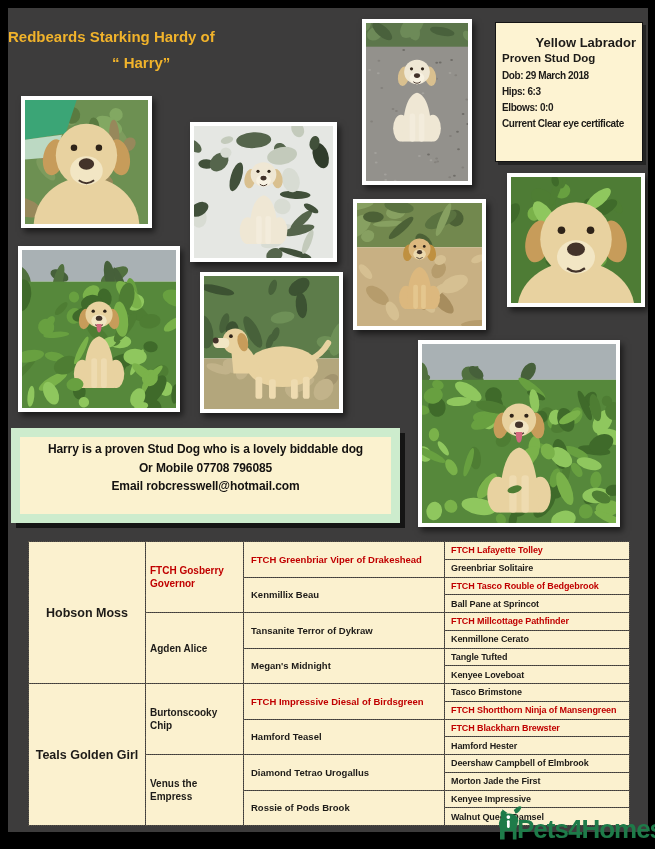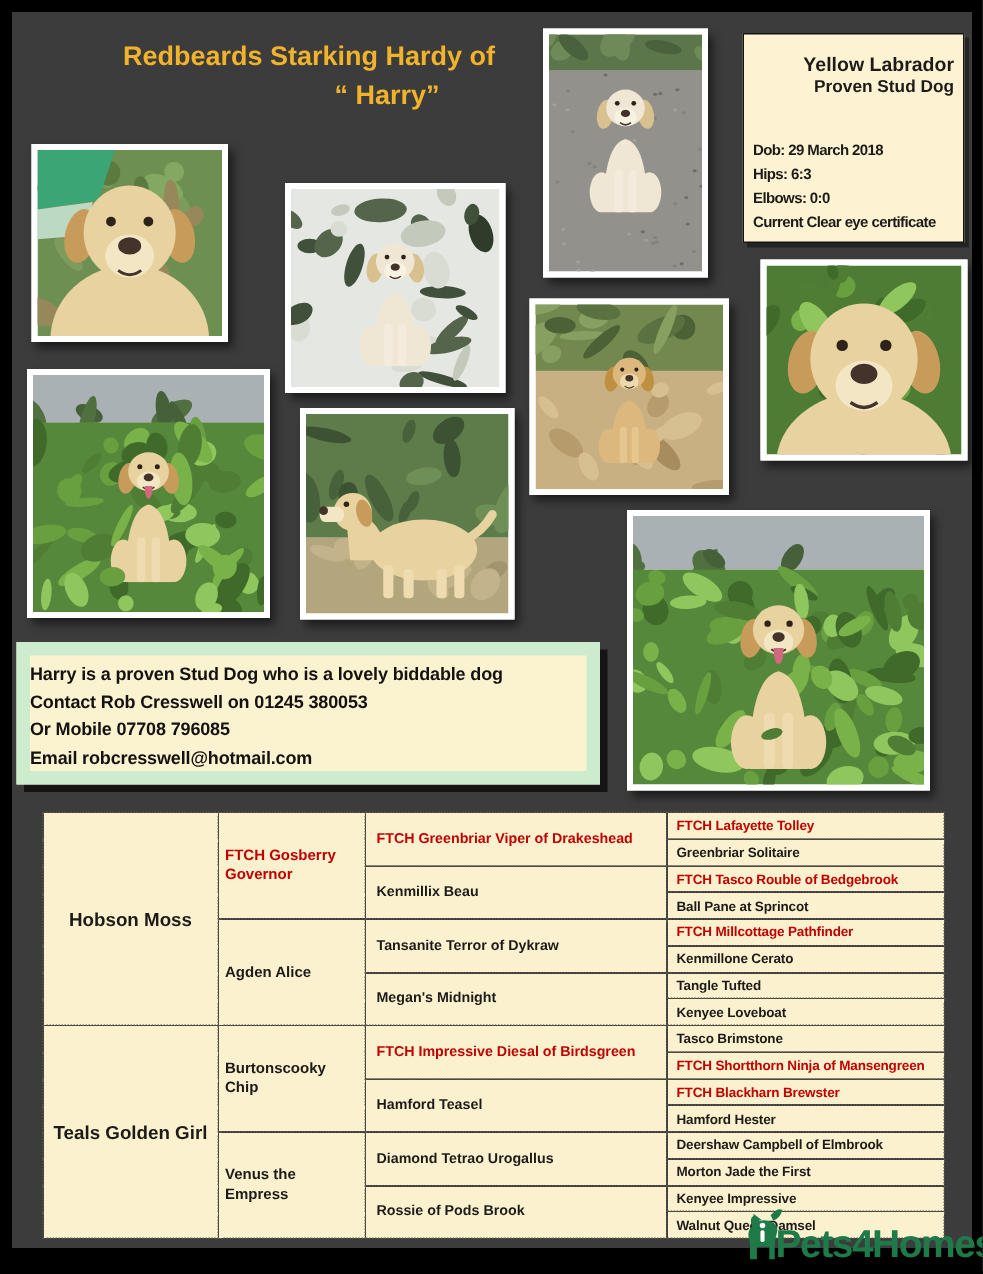--- a/index.html
+++ b/index.html
@@ -3,41 +3,41 @@
 <meta charset="utf-8">
 <style>
   html,body{margin:0;padding:0;}
   body{
     width:655px;height:849px;position:relative;overflow:hidden;
     background:#000;font-family:"Liberation Sans",sans-serif;
   }
   .slide{position:absolute;left:8px;top:8px;width:640px;height:824px;background:#3d3c3c;}
 
   
-  .title-block{position:absolute;left:8px;top:24px;width:396px;text-align:center;
-    color:#f1b32b;font-weight:bold;font-size:18px;line-height:26px;}
+  .title-block{position:absolute;left:8px;top:24px;width:396px;text-align:left;
+    color:#f1b32b;font-weight:bold;font-size:15px;line-height:26px;}
   .title-harry{text-indent:104px;}
 
   
   .info-box{position:absolute;left:495px;top:22px;width:148px;height:140px;
     background:#fdf3d2;border:1px solid #141414;box-sizing:border-box;
     box-shadow:3px 3px 0 rgba(0,0,0,.4);color:#1d1b18;padding:12px 6px 0 6px;}
   .info-title{text-align:right;font-weight:bold;font-size:13px;line-height:16px;}
-  .info-subtitle{text-align:right;font-weight:bold;font-size:11.5px;line-height:14px;margin-bottom:28px;}
+  .info-subtitle{text-align:left;font-weight:bold;font-size:11.5px;line-height:14px;margin-bottom:3px;}
   .info-item{font-weight:bold;font-size:10px;line-height:16px;letter-spacing:-0.4px;white-space:nowrap;}
 
   
   .photo{position:absolute;background:#fff;border:4px solid #fff;box-sizing:border-box;
     box-shadow:3px 4px 6px rgba(0,0,0,.55);}
   .photo svg{display:block;width:100%;height:100%;}
 
   
   .contact-box{position:absolute;left:11px;top:428px;width:389px;height:95px;box-sizing:border-box;
     background:#fbf2cf;border:9px solid #cdeccd;box-shadow:5px 5px 0 rgba(0,0,0,.65);
-    color:#141210;padding-top:3px;}
+    text-align:center;color:#141210;padding-top:3px;}
   .contact-line{font-weight:bold;font-size:12px;line-height:18.5px;letter-spacing:-0.1px;white-space:nowrap;}
 
   
   .pedigree{position:absolute;left:28px;top:541px;width:601px;height:284px;
     border-collapse:collapse;table-layout:fixed;border:1px dotted #59544a;}
   .pedigree td{border:1px dotted #59544a;background:#fbf1cf;font-weight:bold;color:#1d1b18;
     vertical-align:middle;overflow:hidden;}
   .pedigree tr{height:17.75px;}
   td.gen1{text-align:center;font-size:12.5px;}
   td.gen2{text-align:left;font-size:10px;line-height:13px;padding:0 4px;}
@@ -481,21 +481,20 @@
       <ellipse cx="163.7" cy="167.4" rx="6.8" ry="7.2" fill="#68a040" transform="rotate(9 163.7 167.4)"></ellipse>
       <ellipse cx="188.6" cy="175.0" rx="17.7" ry="4.1" fill="#7ab24a" transform="rotate(24 188.6 175.0)"></ellipse>
       <ellipse cx="141.4" cy="175.6" rx="12.5" ry="8.7" fill="#8fc75e" transform="rotate(166 141.4 175.6)"></ellipse>
       <ellipse cx="179.1" cy="153.0" rx="10.0" ry="5.6" fill="#4e7d33" transform="rotate(25 179.1 153.0)"></ellipse>
       <ellipse cx="191.3" cy="146.3" rx="5.6" ry="7.7" fill="#3f6a2a" transform="rotate(83 191.3 146.3)"></ellipse>
     </svg>
   </div>
 
 <div class="contact-box">
   <div class="contact-line">Harry is a proven Stud Dog who is a lovely biddable dog</div>
-  <div class="contact-line">Contact Rob Cresswell on 01245 380053</div>
   <div class="contact-line">Or Mobile 07708 796085</div>
   <div class="contact-line">Email robcresswell@hotmail.com</div>
 </div>
 
 <table class="pedigree">
   <colgroup>
       <col style="width:117px">
       <col style="width:98px">
       <col style="width:201px">
       <col style="width:185px">

